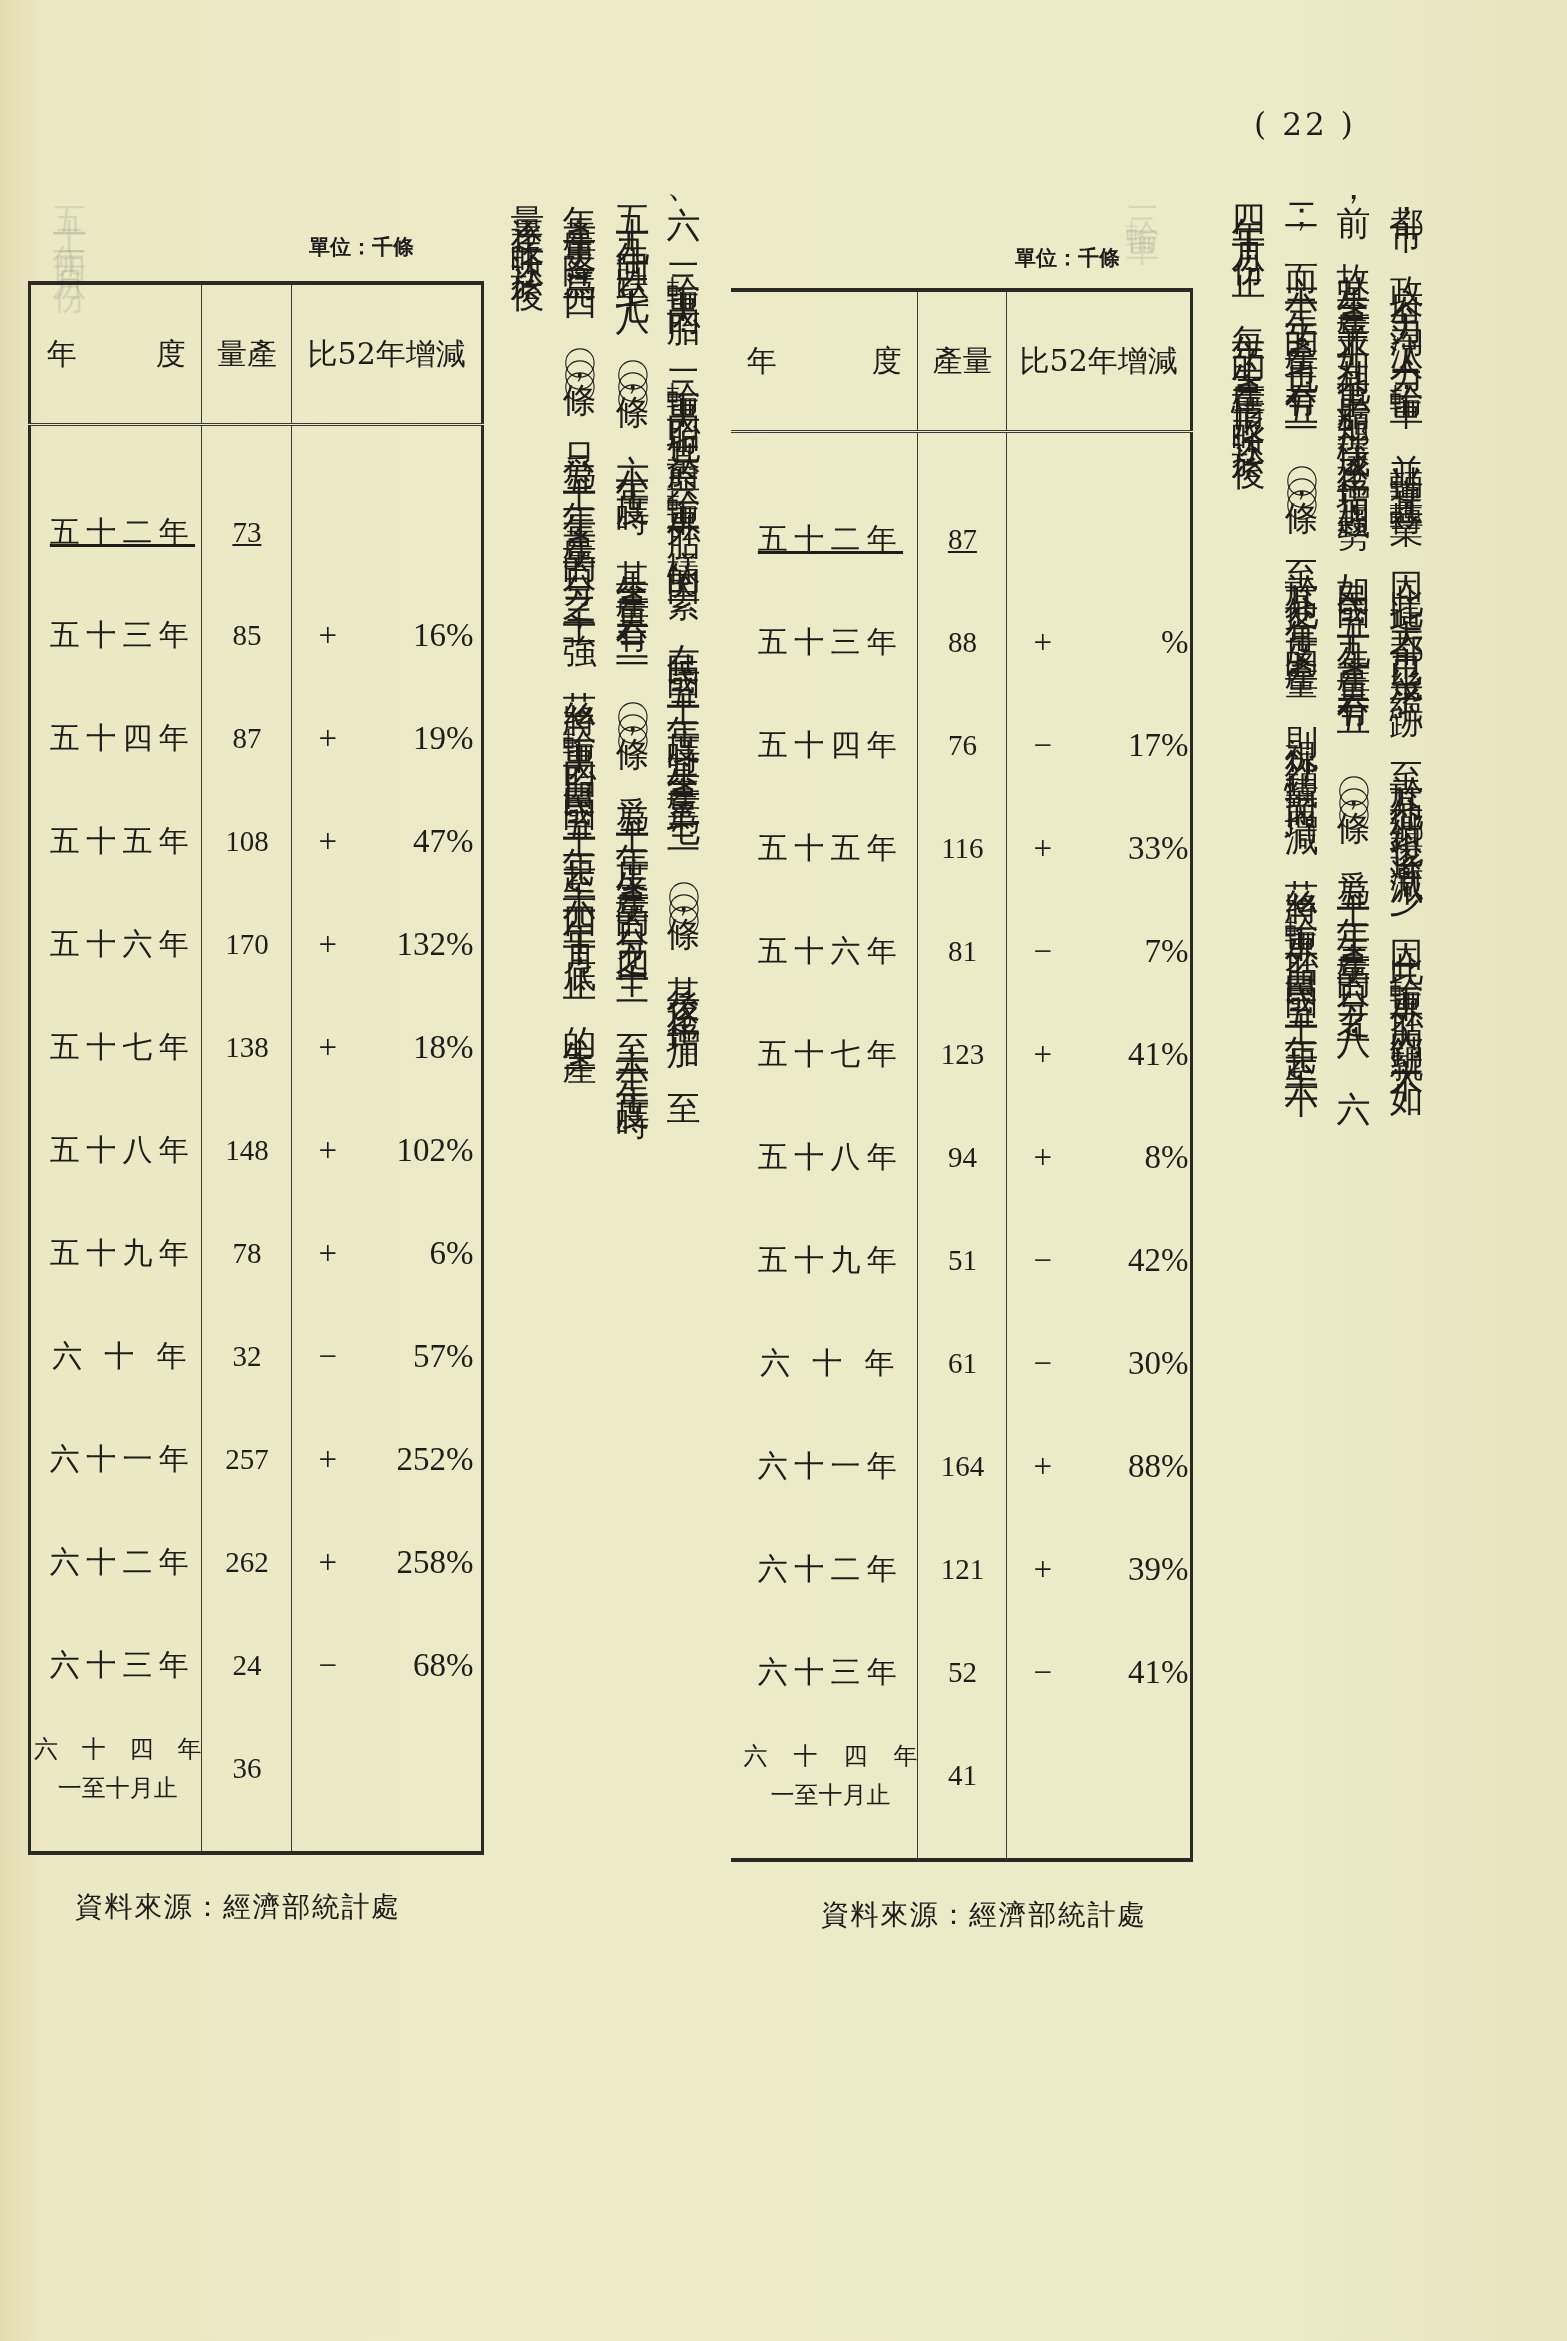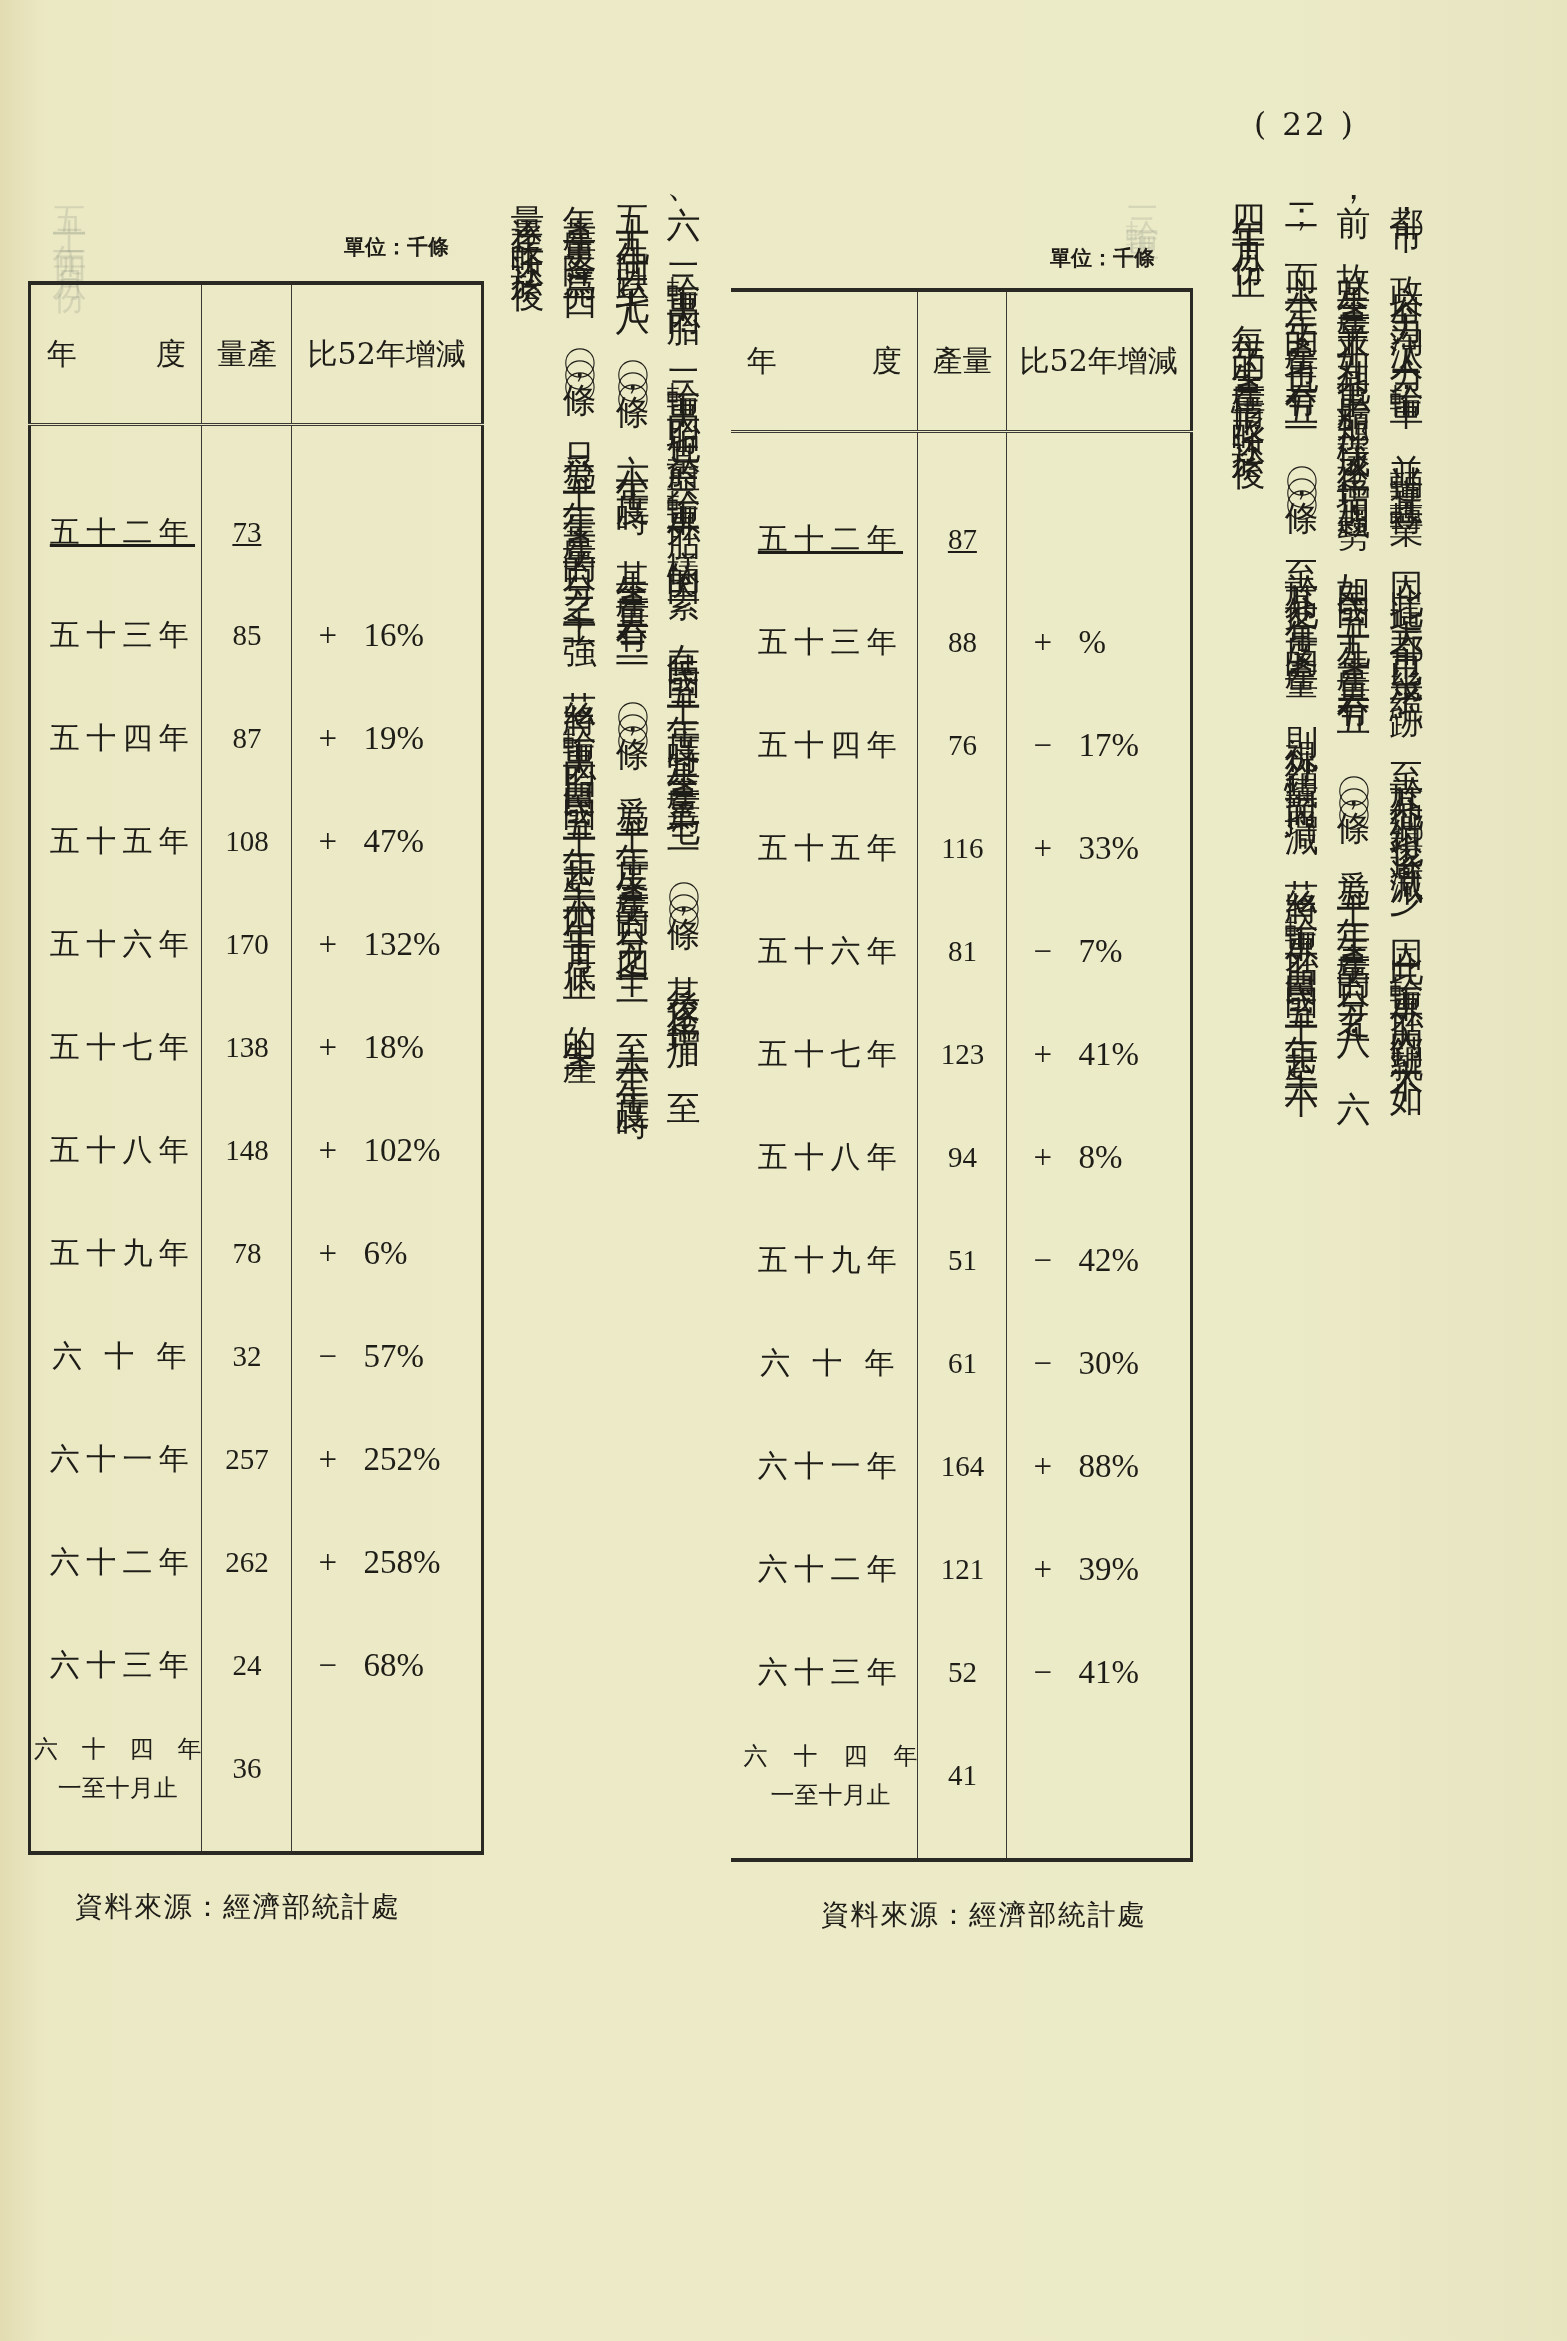--- a/index.html
+++ b/index.html
@@ -13,21 +13,21 @@
   .page-number {
     position: absolute; left: 1254px; top: 106px;
     font-size: 31px; letter-spacing: 3.1px;
   }
   
   .vcol {
     position: absolute; writing-mode: vertical-rl; text-orientation: upright;
     font-size: 34px; line-height: 39px; letter-spacing: 12px;
   }
   .unit {
-    position: absolute; font-size: 21px; font-weight: bold; margin-left: 35px;
+    position: absolute; font-size: 21px; font-weight: bold;
   }
   .source {
     position: absolute; font-size: 28px; letter-spacing: 1.6px; margin-left: 30px;
   }
   
   .tbl {
     position: absolute; border-collapse: collapse;
     border-top: 4.7px solid #2a2924; border-bottom: 4.7px solid #2a2924;
     border-right: 3.1px solid #2a2924;
   }
@@ -44,21 +44,21 @@
   .tbl thead th.pct-h { white-space: nowrap; padding: 0 3.1px; }
   .tbl tbody tr.first td { padding-top: 55px; text-decoration: underline; }
   .tbl tbody td { height: 103px; font-size: 30px; }
   .tbl tbody td.year {
     text-align: center; letter-spacing: 6.3px; white-space: nowrap; padding-left: 12.5px;
   }
   .tbl tbody td.year.two-line { font-size: 24px; line-height: 39px; letter-spacing: 11px; }
   .tbl tbody td.qty { text-align: center; font-family: "Liberation Serif", serif; font-size: 29px; }
   .tbl tbody td.pct { font-family: "Liberation Serif", serif; font-size: 33px; white-space: nowrap; }
   .pct .sign { display: inline-block; width: 71px; text-align: center; }
-  .pct .val { display: inline-block; width: 110px; text-align: left; font-style: normal; }
+  .pct .val { display: inline-block; width: 110px; text-align: right; font-style: normal; }
   .tbl tbody tr.last td { padding-bottom: 31px; }
   .ghost {
     position: absolute; color: rgba(60,80,80,0.13); font-size: 34px;
     writing-mode: vertical-rl; letter-spacing: 12.5px; pointer-events: none;
   }
 </style>
 </head>
 <body>
 
 <div class="ghost" style="left:47px; top:180px;">五十二年四月份</div>

